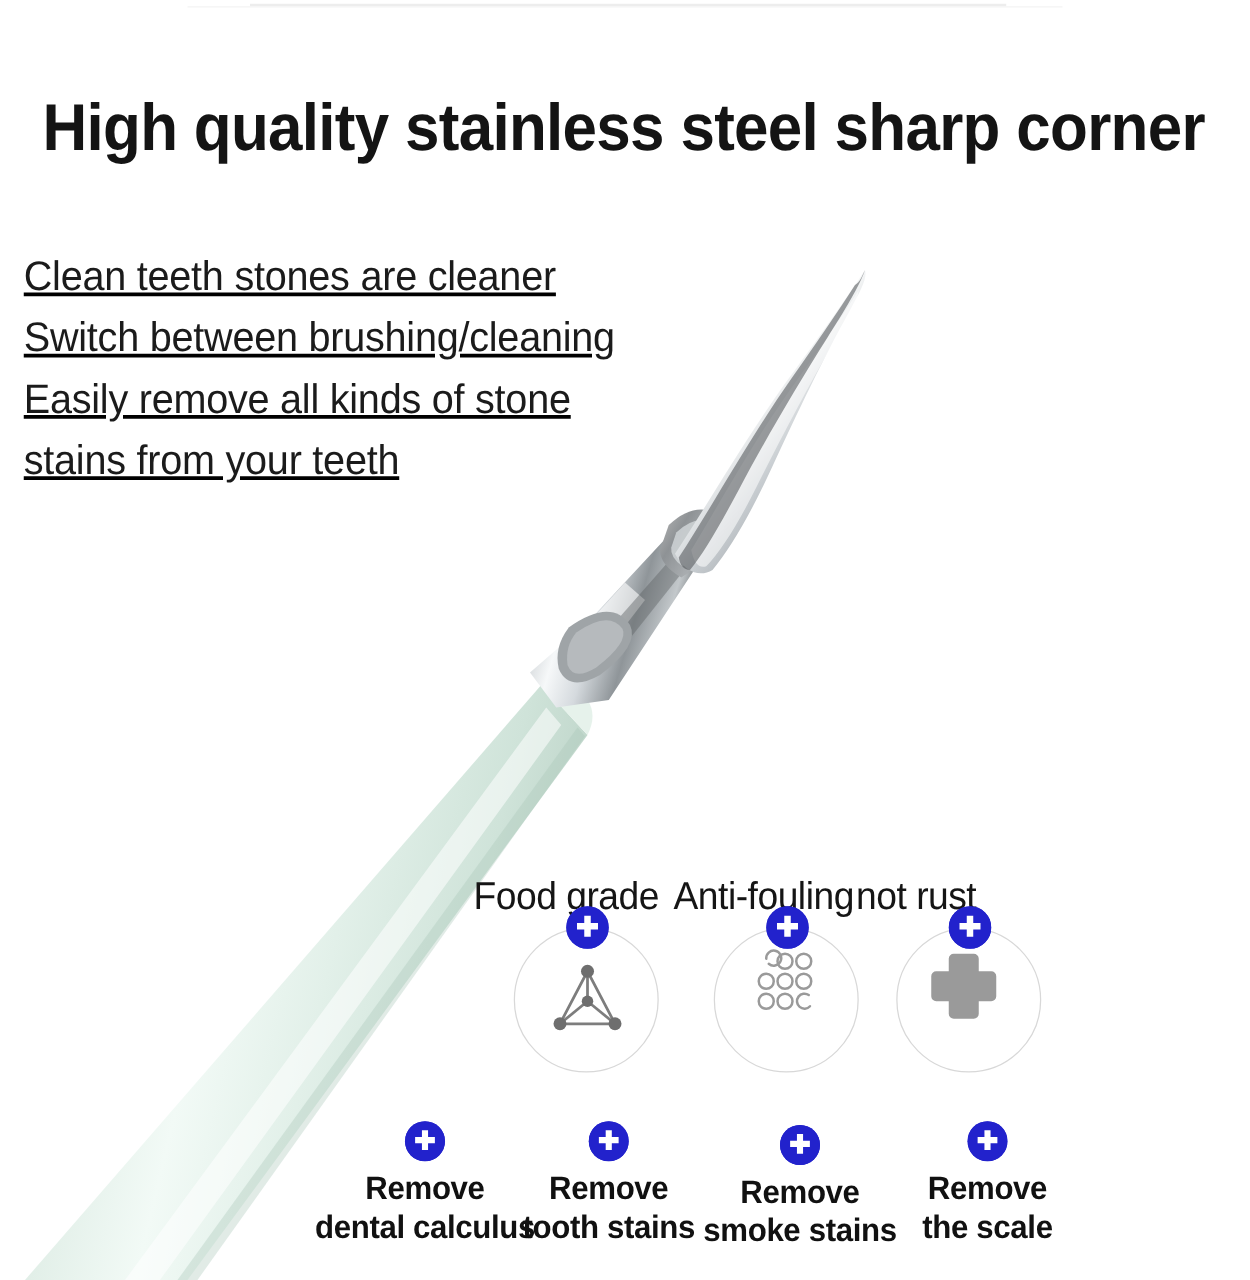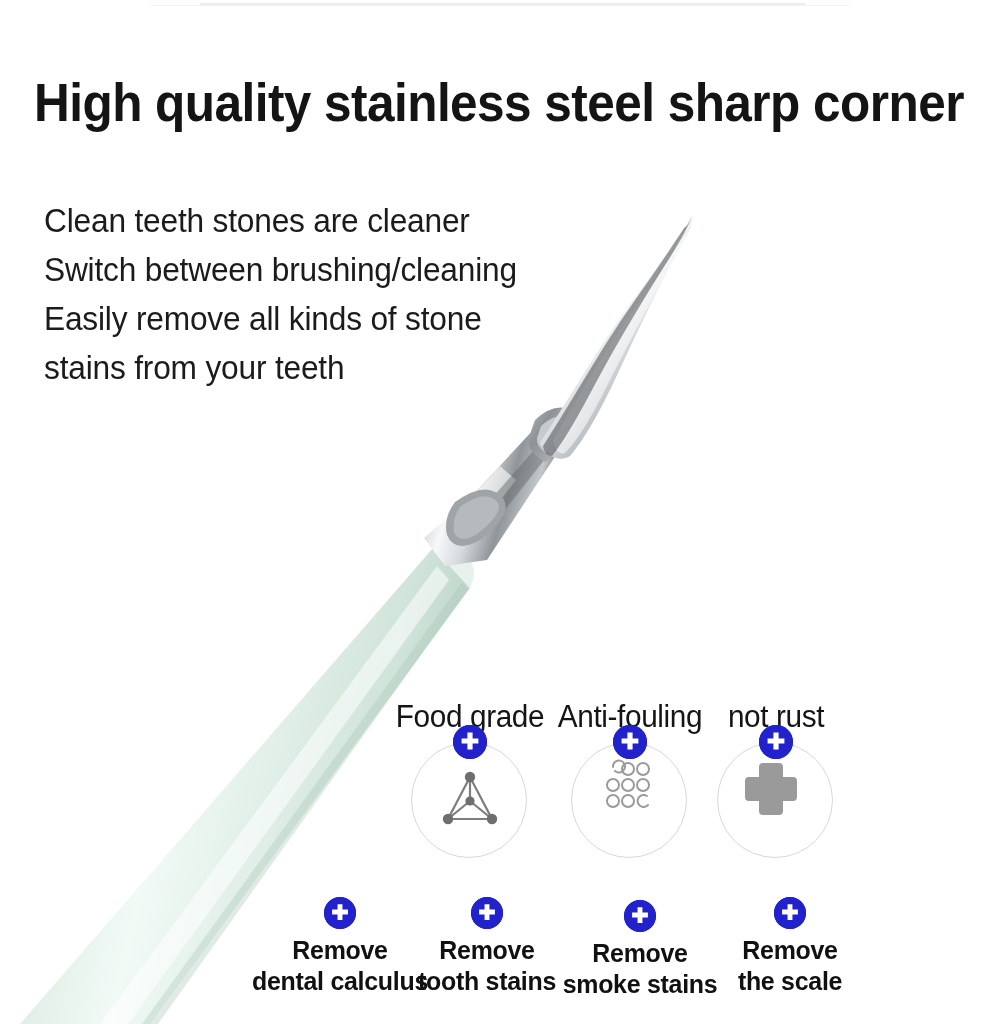--- a/index.html
+++ b/index.html
@@ -48,44 +48,44 @@
     color: #141414;
     letter-spacing: -0.6px;
     transform: scaleX(0.935);
     transform-origin: left top;
     white-space: nowrap;
   }
 
   
   .body-copy {
     position: absolute;
-    left: 44px;
+    left: 19px;
     top: 196px;
     width: 620px;
+    text-decoration: underline;
   }
   .body-line {
     font-size: 33px;
     line-height: 49px;
     font-weight: 400;
     color: #1b1b1b;
     letter-spacing: -0.2px;
     transform: scaleX(0.96);
     transform-origin: left center;
     white-space: nowrap;
   }
 
   
   .product { position: absolute; left: 0; top: 0; width: 1000px; height: 1024px; pointer-events: none; }
 
   
   .feature-row { position: absolute; left: 0; top: 0; width: 1000px; height: 0; }
   .feature {
     position: absolute;
     width: 190px;
-    text-align: center;
   }
   .feature .f-label {
     font-size: 31px;
     line-height: 34px;
     font-weight: 400;
     color: #151515;
     letter-spacing: -0.4px;
     white-space: nowrap;
     transform: scaleX(0.96);
   }

